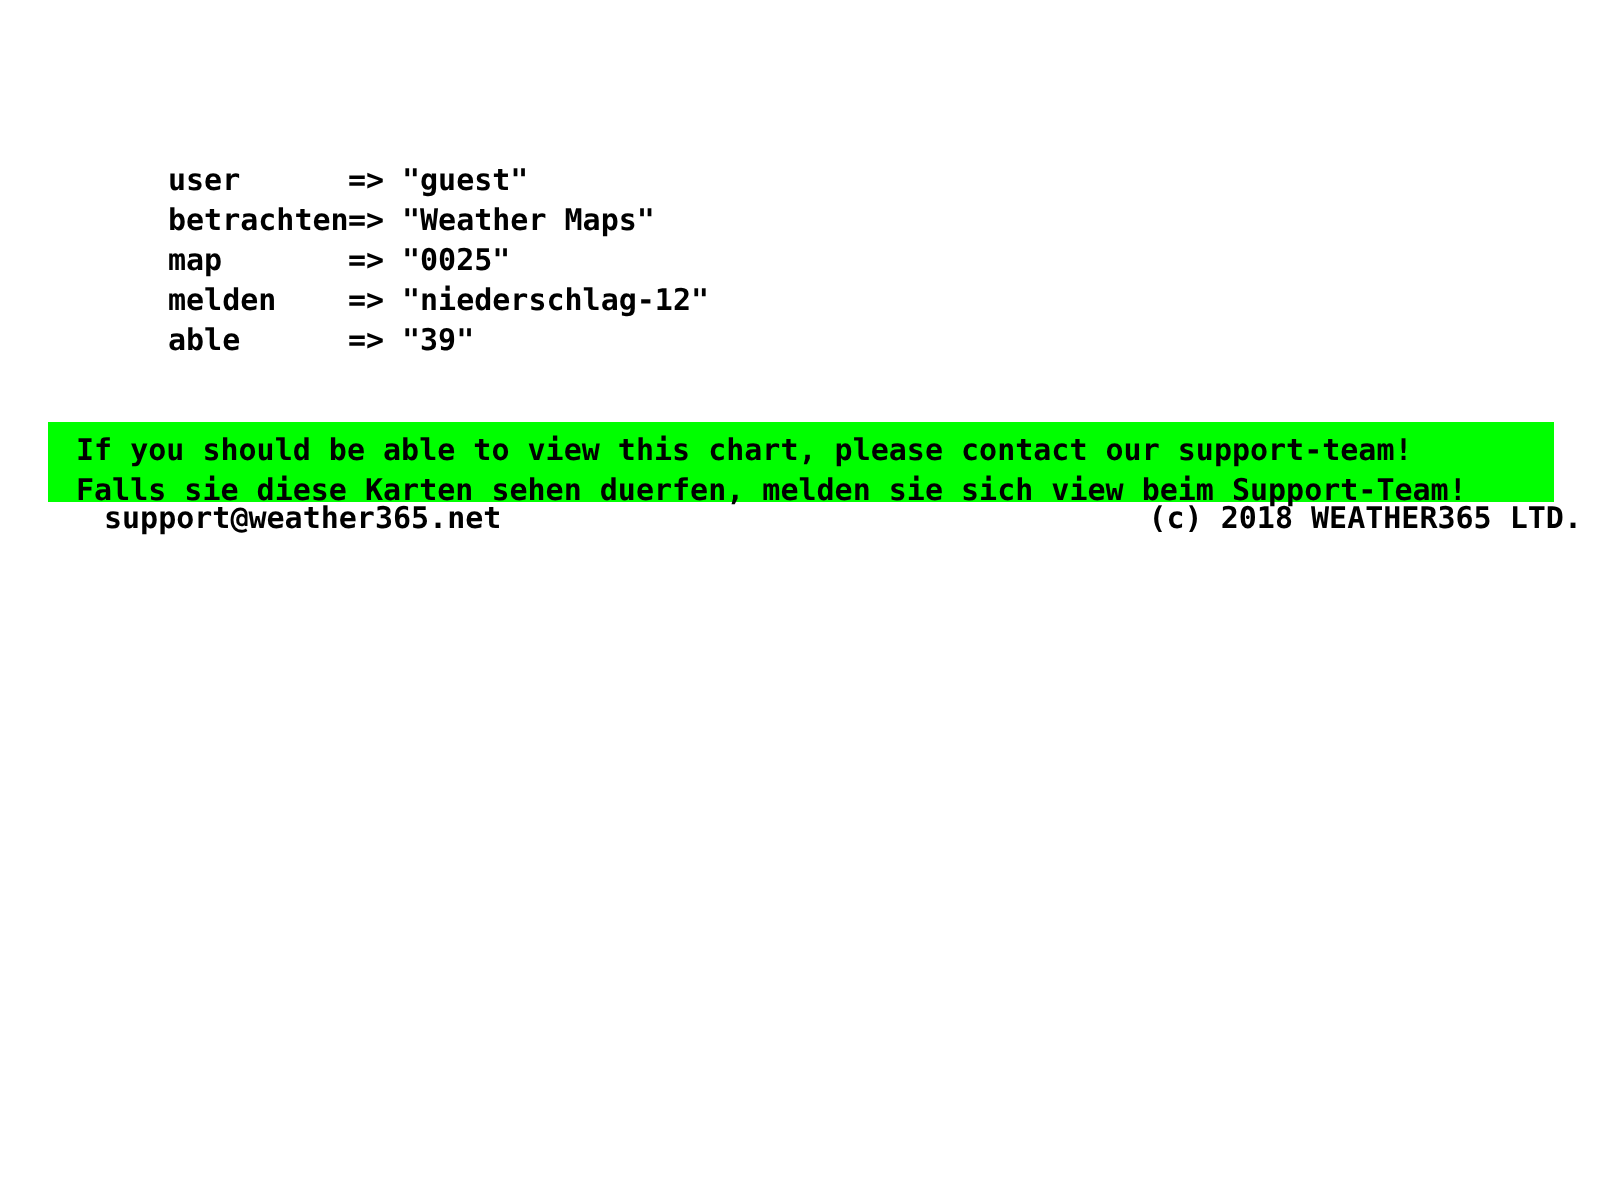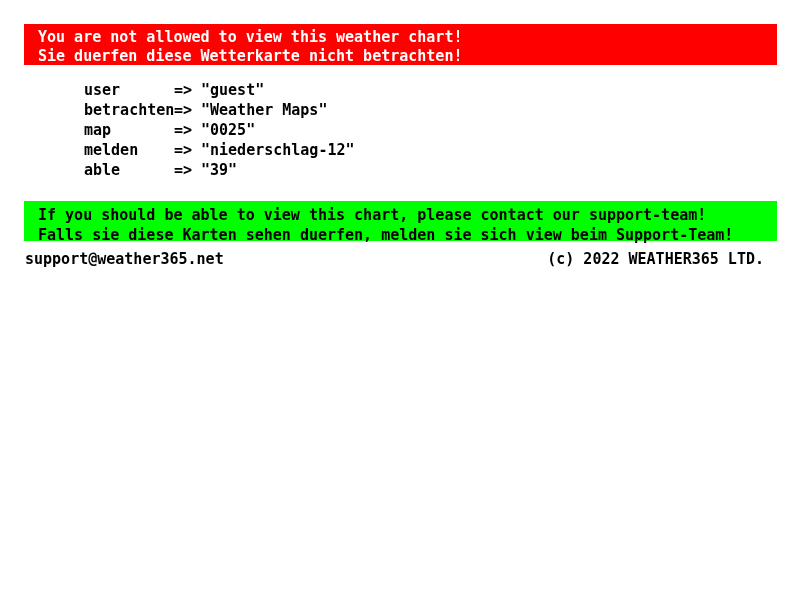--- a/index.html
+++ b/index.html
@@ -27,21 +27,21 @@
     white-space: nowrap;
   }
   .banner-red {
     top: 24px;
     height: 41px;
     line-height: 19px;
     background: var(--error-banner-bg, #ff0000);
     color: var(--error-banner-text, #ffffff);
   }
   .banner-green {
-    top: 201px;
+    top: 211px;
     height: 40px;
     line-height: 20px;
     background: var(--info-banner-bg, #00ff00);
     color: var(--info-banner-text, #000000);
   }
   .details {
     position: absolute;
     left: 38px;
     top: 80px;
     line-height: 20px;
@@ -52,38 +52,34 @@
     display: inline-block;
     width: 90px; 
     margin-left: 46px;
   }
   .details .a {
     display: inline-block;
     width: 27px; 
   }
   .footer {
     position: absolute;
-    left: 25px;
+    left: 52px;
     top: 249px;
     width: 739px; 
     display: flex;
     justify-content: space-between;
     line-height: 20px;
     white-space: nowrap;
   }
 </style>
 </head>
 <body>
 
 <div class="canvas">
 
-  <div class="banner banner-red">
-    <div>You are not allowed to view this weather chart!</div>
-    <div>Sie duerfen diese Wetterkarte nicht betrachten!</div>
-  </div>
 
   <div class="details">
     <div class="row">
       <span class="k">user</span><span class="a">=&gt;</span><span class="v">"guest"</span>
     </div>
     <div class="row">
       <span class="k">betrachten</span><span class="a">=&gt;</span><span class="v">"Weather Maps"</span>
     </div>
     <div class="row">
       <span class="k">map</span><span class="a">=&gt;</span><span class="v">"0025"</span>
@@ -96,16 +92,16 @@
     </div>
   </div>
 
   <div class="banner banner-green">
     <div>If you should be able to view this chart, please contact our support-team!</div>
     <div>Falls sie diese Karten sehen duerfen, melden sie sich view beim Support-Team!</div>
   </div>
 
   <div class="footer">
     <span>support@weather365.net</span>
-    <span>(c) 2022 WEATHER365 LTD.</span>
+    <span>(c) 2018 WEATHER365 LTD.</span>
   </div>
 
 </div>
 
 </body></html>

